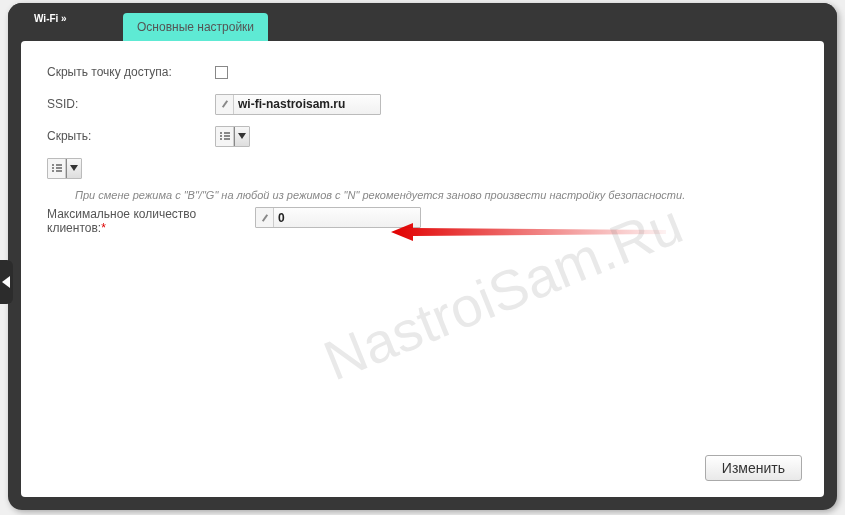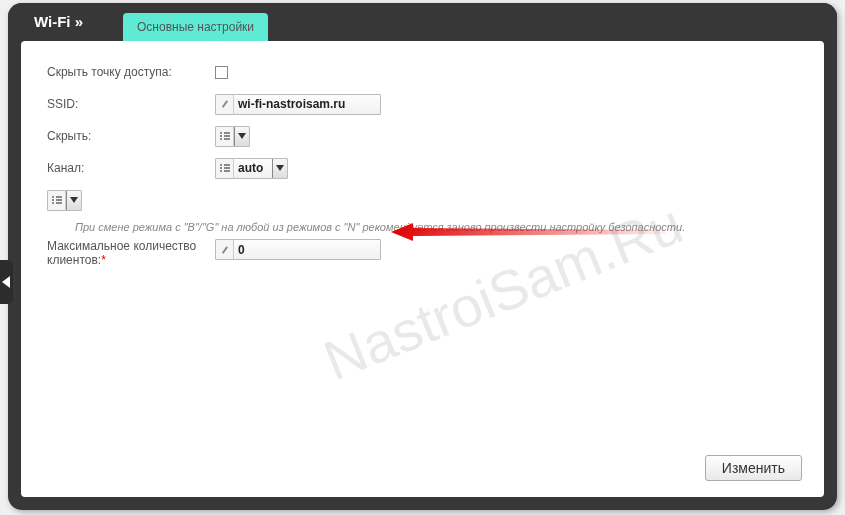--- a/index.html
+++ b/index.html
@@ -32,21 +32,21 @@
     height: 38px;
     background: #373737;
     border-radius: 14px 14px 0 0;
   }
   .wifi-title {
     position: absolute;
     top: 10px;
     left: 26px;
     color: #fff;
     font-weight: bold;
-    font-size: 15px;
+    font-size: 10px;
   }
   .tab {
     position: absolute;
     top: 10px;
     left: 115px;
     height: 28px;
     background: #5eead4;
     border-radius: 4px 4px 0 0;
     padding: 7px 14px 0 14px;
     font-size: 12px;
@@ -216,51 +216,37 @@
             <div class="list-ico"></div>
           </div>
         <div class="select-arrow">
           <svg viewBox="0 0 8 6">
               <polygon points="0,0 8,0 4,6" fill="#333"></polygon>
             </svg>
         </div>
       </div>
     </div>
 
-    <div class="row">
-      <div class="label">Канал:</div>
+
+    <div class="row">
       <div class="field-wrap">
         <div class="field-prefix">
             <div class="list-ico"></div>
           </div>
-        <span class="input-text w-chan" style="display:inline-flex;align-items:center;">auto</span>
         <div class="select-arrow">
           <svg viewBox="0 0 8 6">
               <polygon points="0,0 8,0 4,6" fill="#333"></polygon>
             </svg>
         </div>
       </div>
     </div>
 
-    <div class="row">
-      <div class="field-wrap">
-        <div class="field-prefix">
-            <div class="list-ico"></div>
-          </div>
-        <div class="select-arrow">
-          <svg viewBox="0 0 8 6">
-              <polygon points="0,0 8,0 4,6" fill="#333"></polygon>
-            </svg>
-        </div>
-      </div>
-    </div>
-
     <div class="hint-row">При смене режима с "B"/"G" на любой из режимов с "N" рекомендуется заново произвести настройку безопасности.</div>
 
-    <div class="row" style="align-items:flex-start;">
+    <div class="row" style="align-items:flex-start;gap:40px;">
       <div class="label">
         <span>Максимальное количество</span><br>
         <span>клиентов:</span><span class="req">*</span>
       </div>
       <div class="field-wrap">
         <div class="field-prefix">
             <div class="pencil-ico"></div>
           </div>
         <input class="input-text w-max" value="0" style="">
       </div>

